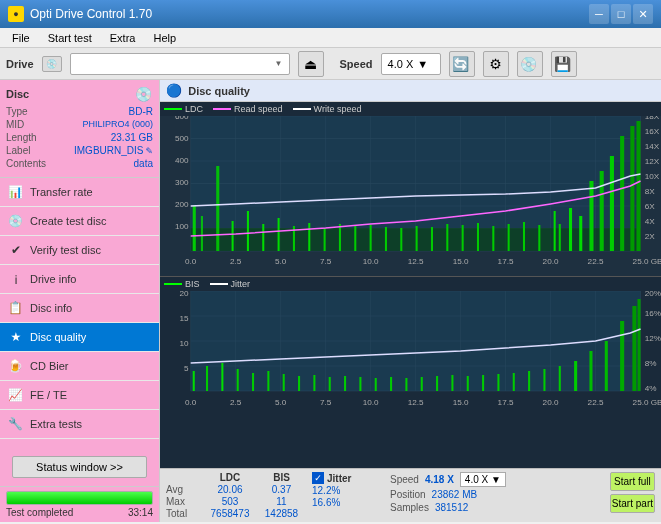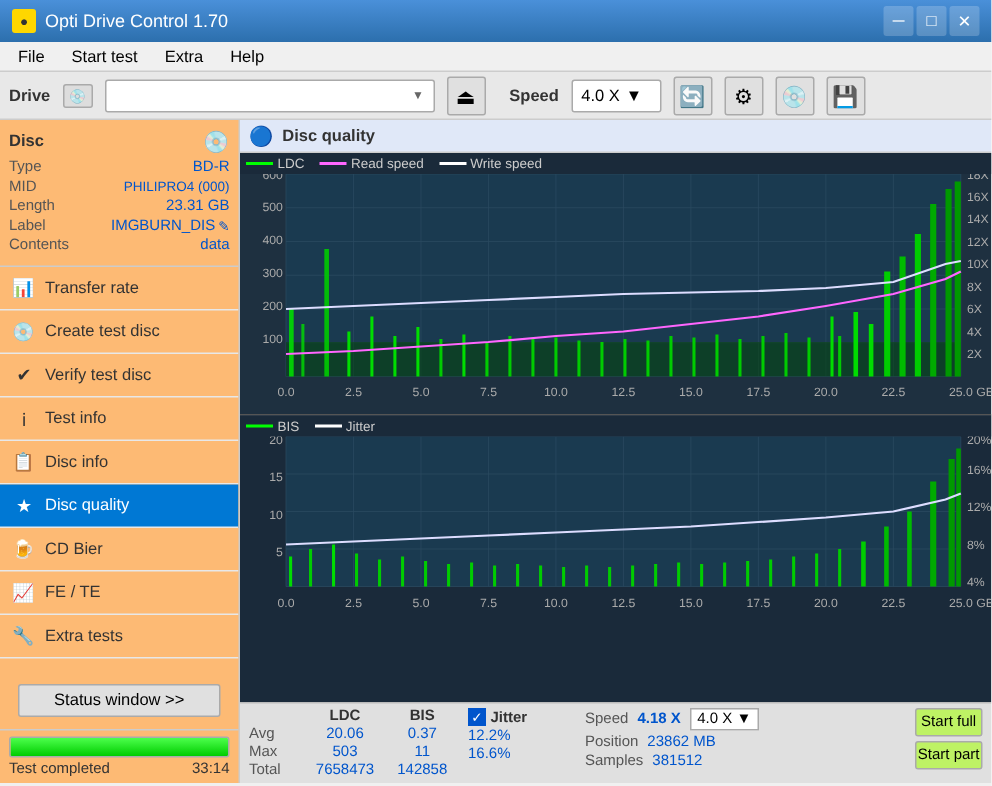--- a/index.html
+++ b/index.html
@@ -23,21 +23,21 @@
     .drive-select-arrow { font-size: 8px; color: #666; margin-left: auto; }
     .drive-icon { width: 20px; height: 16px; background: #ddd; border: 1px solid #aaa; border-radius: 2px; display: flex; align-items: center; justify-content: center; font-size: 9px; }
     .speed-label { font-size: 11px; font-weight: bold; color: #333; margin-left: 8px; }
     .speed-select { background: white; border: 1px solid #aaa; padding: 2px 6px; border-radius: 2px; height: 22px; font-size: 11px; display: flex; align-items: center; gap: 4px; min-width: 60px; }
     .toolbar-icon-btn { width: 26px; height: 26px; background: #e0e0e0; border: 1px solid #aaa; border-radius: 2px; display: flex; align-items: center; justify-content: center; cursor: pointer; font-size: 14px; }
 
     
     .main-layout { display: flex; height: calc(524px - 28px - 22px - 32px); }
 
     
-    .sidebar { width: 160px; background: #fdba74; border-right: 1px solid #ccc; display: flex; flex-direction: column; }
+    .sidebar { width: 160px; background: #f9a8d4; border-right: 1px solid #ccc; display: flex; flex-direction: column; }
     .disc-section { padding: 6px; border-bottom: 1px solid #ccc; }
     .disc-header { display: flex; align-items: center; justify-content: space-between; margin-bottom: 4px; }
     .disc-title { font-size: 11px; font-weight: bold; color: #333; }
     .disc-icon { font-size: 14px; color: #555; }
     .disc-info-row { display: flex; justify-content: space-between; margin-bottom: 2px; }
     .disc-info-label { color: #555; font-size: 10px; }
     .disc-info-value { color: #0055cc; font-size: 10px; font-weight: 500; }
     .disc-info-value.label-val { display: flex; align-items: center; gap: 2px; }
     .nav-items { flex: 1; overflow: hidden; }
     .nav-item { display: flex; align-items: center; gap: 6px; padding: 6px 8px; cursor: pointer; font-size: 11px; color: #333; border-bottom: 1px solid #e8e8e8; }
@@ -142,21 +142,21 @@
       <div class="nav-item">
         <span class="nav-icon">💿</span>
         <span>Create test disc</span>
       </div>
       <div class="nav-item">
         <span class="nav-icon">✔</span>
         <span>Verify test disc</span>
       </div>
       <div class="nav-item">
         <span class="nav-icon">ℹ</span>
-        <span>Test info</span>
+        <span>Drive info</span>
       </div>
       <div class="nav-item">
         <span class="nav-icon">📋</span>
         <span>Disc info</span>
       </div>
       <div class="nav-item active">
         <span class="nav-icon">★</span>
         <span>Disc quality</span>
       </div>
       <div class="nav-item">

